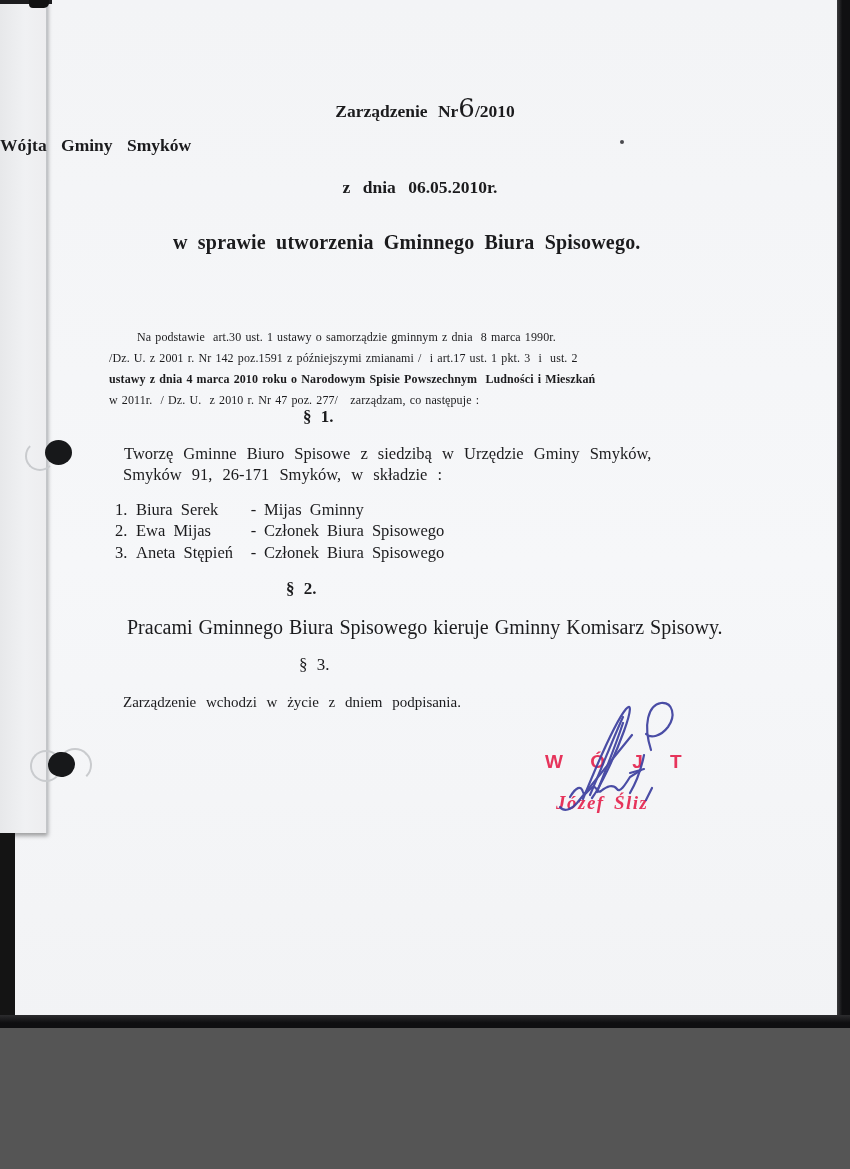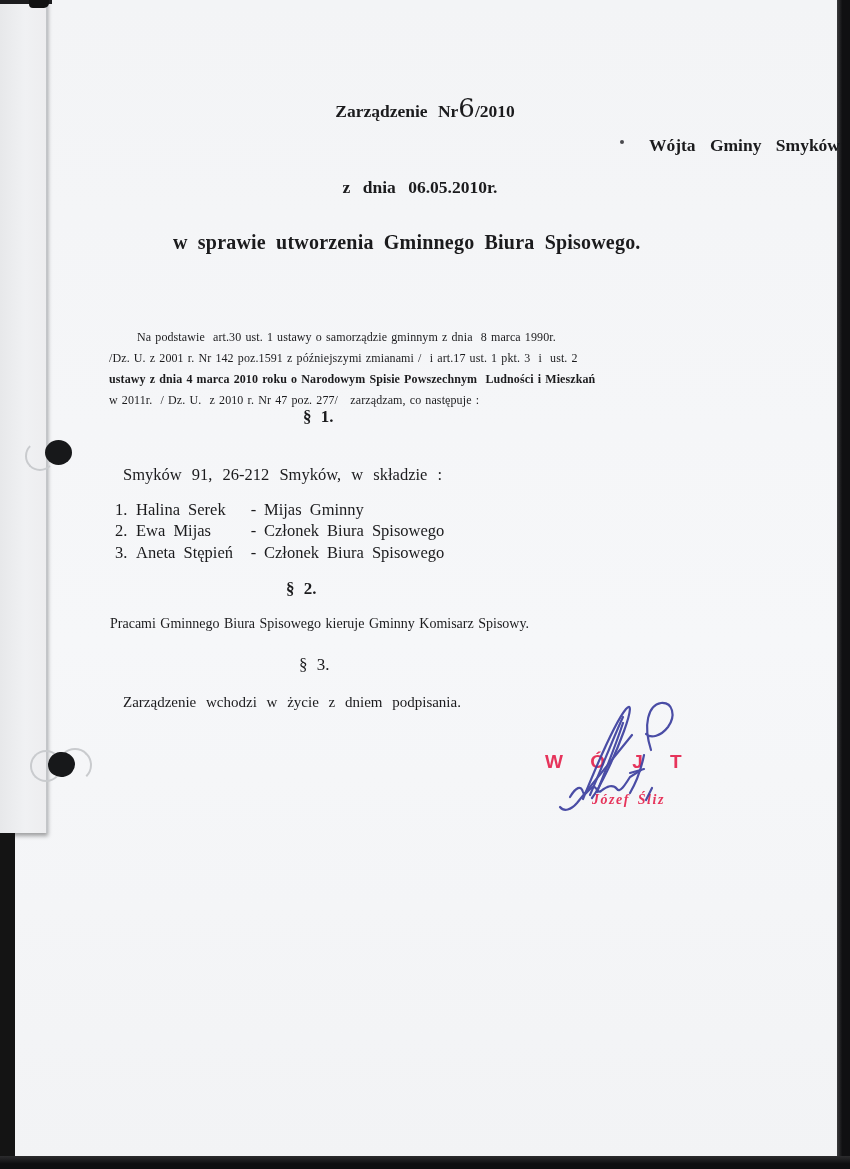--- a/index.html
+++ b/index.html
@@ -1,17 +1,17 @@
 <!DOCTYPE html>
 <html lang="pl"><head>
 <meta charset="utf-8">
 <style>
   html,body{margin:0;padding:0;background:#555;}
   .scan{
-    position:relative;width:850px;height:1169px;overflow:hidden;
+    position:relative;width:850px;height:1028px;overflow:hidden;
     background:linear-gradient(180deg,#f3f4f6 0%,#f6f7f9 55%,#f2f3f5 100%);
     font-family:"Liberation Serif", serif;color:#1b1b1d;
   }
   .abs{position:absolute;white-space:pre;}
   
   .under-page{
     position:absolute;left:0;top:0;width:46px;height:833px;
     background:linear-gradient(90deg,#e7e8ea 0%,#f0f1f3 55%,#ededef 100%);
     border-right:2px solid #c3c5c8;
     box-shadow:0 3px 4px rgba(0,0,0,.35);
@@ -27,21 +27,21 @@
   .hole-bottom{left:48px;top:752px;width:27px;height:25px;transform:rotate(-8deg);}
   .ring{position:absolute;border:2px solid #c9cbce;border-radius:50%;z-index:5;background:transparent;}
   .ring-top{left:25px;top:441px;width:26px;height:26px;border-right-color:transparent;border-top-color:transparent;}
   .ring-b1{left:30px;top:750px;width:28px;height:28px;border-right-color:transparent;}
   .ring-b2{left:58px;top:748px;width:30px;height:30px;border-left-color:transparent;border-bottom-color:transparent;}
   .speck{position:absolute;left:620px;top:140px;width:4px;height:4px;background:#4a4a4e;border-radius:50%;z-index:5;}
   
   .doc{position:absolute;left:0;top:0;width:850px;height:1169px;z-index:8;}
   .title-line{left:0;width:850px;text-align:center;top:93px;font-weight:bold;font-size:17.5px;word-spacing:6px;}
   .title-number{font-size:26px;font-weight:400;font-family:"DejaVu Serif",serif;letter-spacing:0;}
-  .issuer{left:12px;width:828px;text-align:right;top:135px;font-weight:bold;font-size:17.5px;word-spacing:10px;}
+  .issuer{left:0;width:828px;text-align:left;top:135px;font-weight:bold;font-size:17.5px;word-spacing:10px;}
   .date-line{left:0;width:840px;text-align:center;top:177px;font-weight:bold;font-size:17.5px;word-spacing:8px;}
   .subject{left:173px;top:231px;font-weight:bold;font-size:20px;word-spacing:5px;letter-spacing:.2px;}
   .preamble-line{left:109px;font-size:12px;word-spacing:1px;letter-spacing:.1px;margin-top:40px;}
   .pre-0{top:290px;left:137px;}
   .pre-1{top:311px;}
   .pre-2{top:332px;font-weight:bold;}
   .pre-3{top:353px;font-family:Liberation Serif, serif;}
   .sec-heading{font-size:17px;font-weight:bold;word-spacing:5px;}
   .h1{left:303px;top:407px;}
   .h2{left:286px;top:579px;}
@@ -49,27 +49,27 @@
   .s1-line{font-size:16.5px;word-spacing:6px;}
   .s1-l0{left:124px;top:444px;}
   .s1-l1{left:123px;top:465px;}
   .member{position:absolute;left:115px;display:flex;font-size:16.5px;word-spacing:4px;white-space:pre;}
   .m-0{top:500px;}
   .m-1{top:521px;}
   .m-2{top:543px;}
   .m-num{width:21px;}
   .m-name{width:107px;}
   .m-dash{width:21px;text-align:center;}
-  .p2{left:110px;top:616px;font-size:14px;word-spacing:1px;}
+  .p2{left:127px;top:616px;font-size:20px;word-spacing:1px;}
   .p3{left:123px;top:694px;font-size:15px;word-spacing:6px;}
   
   .stamp-title{position:absolute;left:545px;top:751px;z-index:9;
     font-family:"Liberation Sans",sans-serif;font-weight:bold;font-size:19px;letter-spacing:11px;}
   .stamp-name{position:absolute;left:556px;top:792px;z-index:9;
-    font-style:italic;font-weight:bold;font-size:14px;letter-spacing:1.5px;word-spacing:3px;margin-left:36px;}
+    font-style:italic;font-weight:bold;font-size:19px;letter-spacing:1.5px;word-spacing:3px;}
   .sig-svg{position:absolute;left:520px;top:693px;z-index:10;}
 </style>
 </head>
 <body>
 
 <div class="scan">
 
   <div class="under-page"></div>
   <div class="edge-left-black"></div>
   <div class="edge-right-black"></div>
@@ -90,25 +90,26 @@
     <div class="abs issuer">Wójta Gminy Smyków</div>
     <div class="abs date-line">z dnia 06.05.2010r.</div>
     <div class="abs subject">w sprawie utworzenia Gminnego Biura Spisowego.</div>
 
     <div class="abs preamble-line pre-0">Na podstawie  art.30 ust. 1 ustawy o samorządzie gminnym z dnia  8 marca 1990r.</div>
     <div class="abs preamble-line pre-1">/Dz. U. z 2001 r. Nr 142 poz.1591 z późniejszymi zmianami /  i art.17 ust. 1 pkt. 3  i  ust. 2</div>
     <div class="abs preamble-line pre-2">ustawy z dnia 4 marca 2010 roku o Narodowym Spisie Powszechnym  Ludności i Mieszkań</div>
     <div class="abs preamble-line pre-3">w 2011r.  / Dz. U.  z 2010 r. Nr 47 poz. 277/   zarządzam, co następuje :</div>
 
     <div class="abs sec-heading h1">§ 1.</div>
-    <div class="abs s1-line s1-l1">Smyków 91, 26-212 Smyków, w składzie :</div>
+    <div class="abs s1-line s1-l0">Tworzę Gminne Biuro Spisowe z siedzibą w Urzędzie Gminy Smyków,</div>
+    <div class="abs s1-line s1-l1">Smyków 91, 26-171 Smyków, w składzie :</div>
 
     <div class="member m-0">
       <span class="m-num">1.</span>
-      <span class="m-name">Halina Serek</span>
+      <span class="m-name">Biura Serek</span>
       <span class="m-dash">-</span>
       <span class="m-role">Mijas Gminny</span>
     </div>
     <div class="member m-1">
       <span class="m-num">2.</span>
       <span class="m-name">Ewa Mijas</span>
       <span class="m-dash">-</span>
       <span class="m-role">Członek Biura Spisowego</span>
     </div>
     <div class="member m-2">

